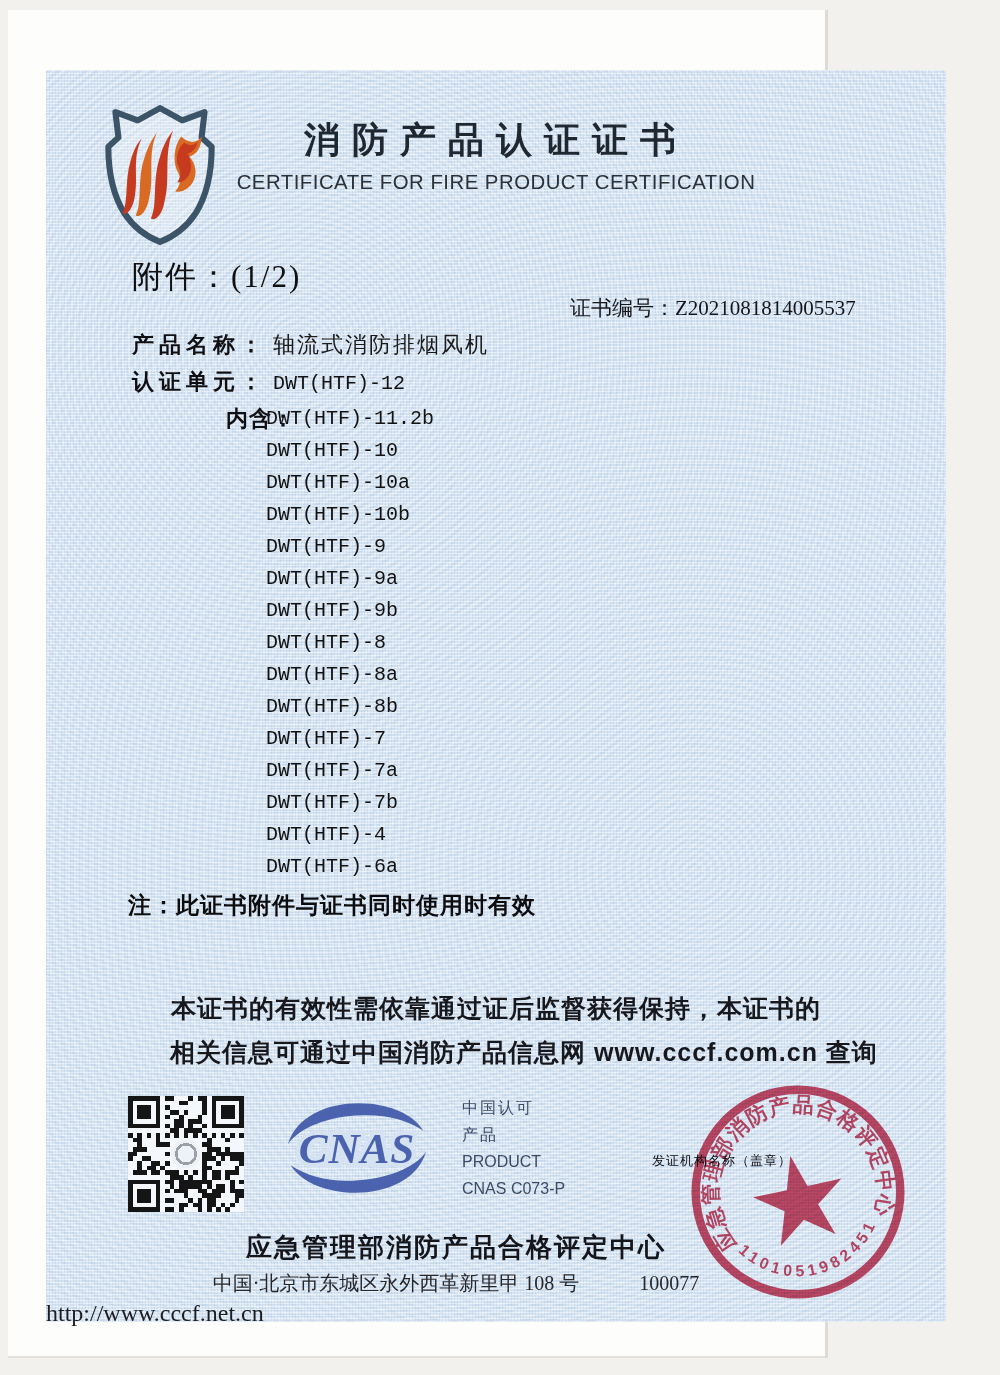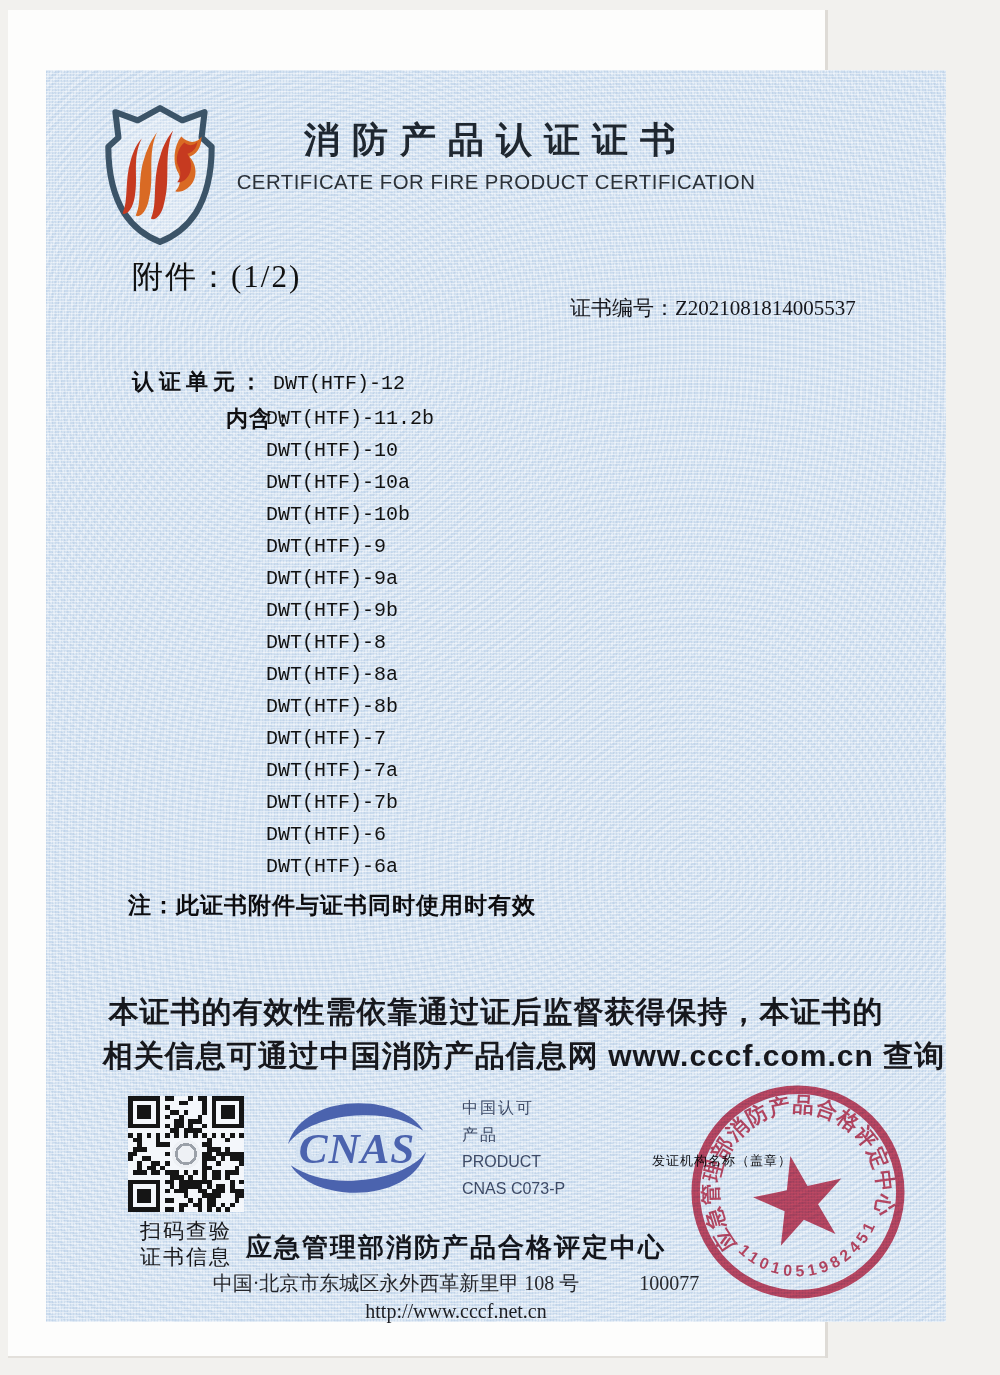--- a/index.html
+++ b/index.html
@@ -54,21 +54,21 @@
   .row-product{top:260px;}
   .row-unit{top:297px;}
   .contains-lbl{position:absolute;left:156px;top:334px;font-weight:bold;font-size:22px;letter-spacing:1px;color:#0f0f12;margin-left:24px;}
   .models{position:absolute;left:220px;top:333px;}
   .model-row{height:32px;line-height:32px;font-family:"Liberation Mono",monospace;font-size:20px;color:#121212;}
   .note{
     position:absolute;left:82px;top:820px;
     font-weight:bold;font-size:23px;letter-spacing:1px;color:#0d0d10;
   }
   
-  .stmt{position:absolute;left:0;width:100%;text-align:center;font-size:30px;color:#17181d;letter-spacing:1px;font-weight:600;}
+  .stmt{position:absolute;left:0;width:100%;text-align:center;font-size:25px;color:#17181d;letter-spacing:1px;font-weight:600;}
   .stmt1{top:922px;}
   .stmt2{top:966px;padding-left:28px;}
   
   .qr-wrap{position:absolute;left:82px;top:1026px;width:116px;}
   .qr-wrap svg{width:116px;height:116px;display:block;}
   .qr-caption{margin-top:6px;text-align:center;font-family:"Liberation Serif",serif;font-size:21px;color:#17171a;line-height:26px;letter-spacing:2px;}
   .cnas-logo{position:absolute;left:232px;top:1030px;width:158px;height:96px;}
   .cnas-lines{position:absolute;left:416px;top:1024px;font-size:16px;color:#3d4a66;line-height:27px;}
   .cnas-lines .cn{letter-spacing:2px;}
   .seal-label{
@@ -82,22 +82,22 @@
   .issuer-name{
     position:absolute;left:0;top:1160px;width:820px;text-align:center;
     font-weight:bold;font-size:26px;letter-spacing:2px;color:#14161c;
   }
   .issuer-addr{
     position:absolute;left:0;top:1200px;width:820px;text-align:center;
     font-family:"Liberation Serif",serif;font-size:20px;color:#26272c;
   }
   .issuer-addr .post{margin-left:60px;}
   .issuer-url{
-    position:absolute;left:0;top:1230px;width:820px;text-align:center;
-    font-family:"Liberation Serif",serif;font-size:20px;color:#1c1d22;
+    position:absolute;left:0;top:1230px;width:820px;
+    font-family:"Liberation Serif",serif;font-size:24px;color:#1c1d22;
   }
 </style>
 </head>
 <body>
 
 <div class="scan-edge"></div>
 <div class="paper">
   <div class="cert">
 
     <svg class="logo" viewBox="0 0 150 150" aria-hidden="true">
@@ -113,41 +113,44 @@
     <div class="title-en">CERTIFICATE FOR FIRE PRODUCT CERTIFICATION</div>
 
     <div class="attachment">
       <span>附件：</span><span>(1/2)</span>
     </div>
 
     <div class="cert-no">
       <span>证书编号：</span><span>Z2021081814005537</span>
     </div>
 
+    <div class="frow row-product">
+      <span class="lbl">产品名称：</span><span class="val-cn">轴流式消防排烟风机</span>
+    </div>
 
     <div class="frow row-unit">
       <span class="lbl">认证单元：</span><span class="val-code">DWT(HTF)-12</span>
     </div>
 
     <div class="contains-lbl">内含：</div>
     <div class="models" id="model-list">
         <div class="model-row">DWT(HTF)-11.2b</div>
         <div class="model-row">DWT(HTF)-10</div>
         <div class="model-row">DWT(HTF)-10a</div>
         <div class="model-row">DWT(HTF)-10b</div>
         <div class="model-row">DWT(HTF)-9</div>
         <div class="model-row">DWT(HTF)-9a</div>
         <div class="model-row">DWT(HTF)-9b</div>
         <div class="model-row">DWT(HTF)-8</div>
         <div class="model-row">DWT(HTF)-8a</div>
         <div class="model-row">DWT(HTF)-8b</div>
         <div class="model-row">DWT(HTF)-7</div>
         <div class="model-row">DWT(HTF)-7a</div>
         <div class="model-row">DWT(HTF)-7b</div>
-        <div class="model-row">DWT(HTF)-6</div>
+        <div class="model-row">DWT(HTF)-4</div>
         <div class="model-row">DWT(HTF)-6a</div>
       </div>
 
     <div class="note">注：此证书附件与证书同时使用时有效</div>
 
     <div class="stmt stmt1">本证书的有效性需依靠通过证后监督获得保持，本证书的</div>
     <div class="stmt stmt2">相关信息可通过中国消防产品信息网 www.cccf.com.cn 查询</div>
 
     <div class="qr-wrap">
       <svg id="qr" viewBox="0 0 25 25" shape-rendering="crispEdges" aria-hidden="true">
@@ -342,24 +345,20 @@
           <rect x="2" y="2" width="3" height="3" fill="#151515"></rect>
           <rect x="18" y="0" width="7" height="7" fill="#151515"></rect>
           <rect x="19" y="1" width="5" height="5" fill="#f4f7fb"></rect>
           <rect x="20" y="2" width="3" height="3" fill="#151515"></rect>
           <rect x="0" y="18" width="7" height="7" fill="#151515"></rect>
           <rect x="1" y="19" width="5" height="5" fill="#f4f7fb"></rect>
           <rect x="2" y="20" width="3" height="3" fill="#151515"></rect>
           <circle cx="12.5" cy="12.5" r="3.1" fill="#eef1f5"></circle>
           <circle cx="12.5" cy="12.5" r="2.1" fill="none" stroke="#9aa0a8" stroke-width="0.55"></circle>
         </svg>
-      <div class="qr-caption">
-        <div>扫码查验</div>
-        <div>证书信息</div>
-      </div>
     </div>
 
     <svg class="cnas-logo" viewBox="0 0 160 100" aria-hidden="true">
       <path d="M8 46 C18 13 58 0 94 4 C120 7 140 17 149 32 C133 21 110 15 85 16 C50 17 20 29 8 46 Z" fill="#4b63ae"></path>
       <path d="M152 54 C142 87 102 100 66 96 C40 93 20 83 11 68 C27 79 50 85 75 84 C110 83 140 71 152 54 Z" fill="#4b63ae"></path>
       <text x="80" y="66" text-anchor="middle" font-family="Liberation Serif, serif" font-style="italic" font-weight="bold" font-size="45" fill="#4b63ae" stroke="#d4e2f1" stroke-width="9" paint-order="stroke" letter-spacing="1">CNAS</text>
     </svg>
 
     <div class="cnas-lines">
       <div class="cn">中国认可</div>

